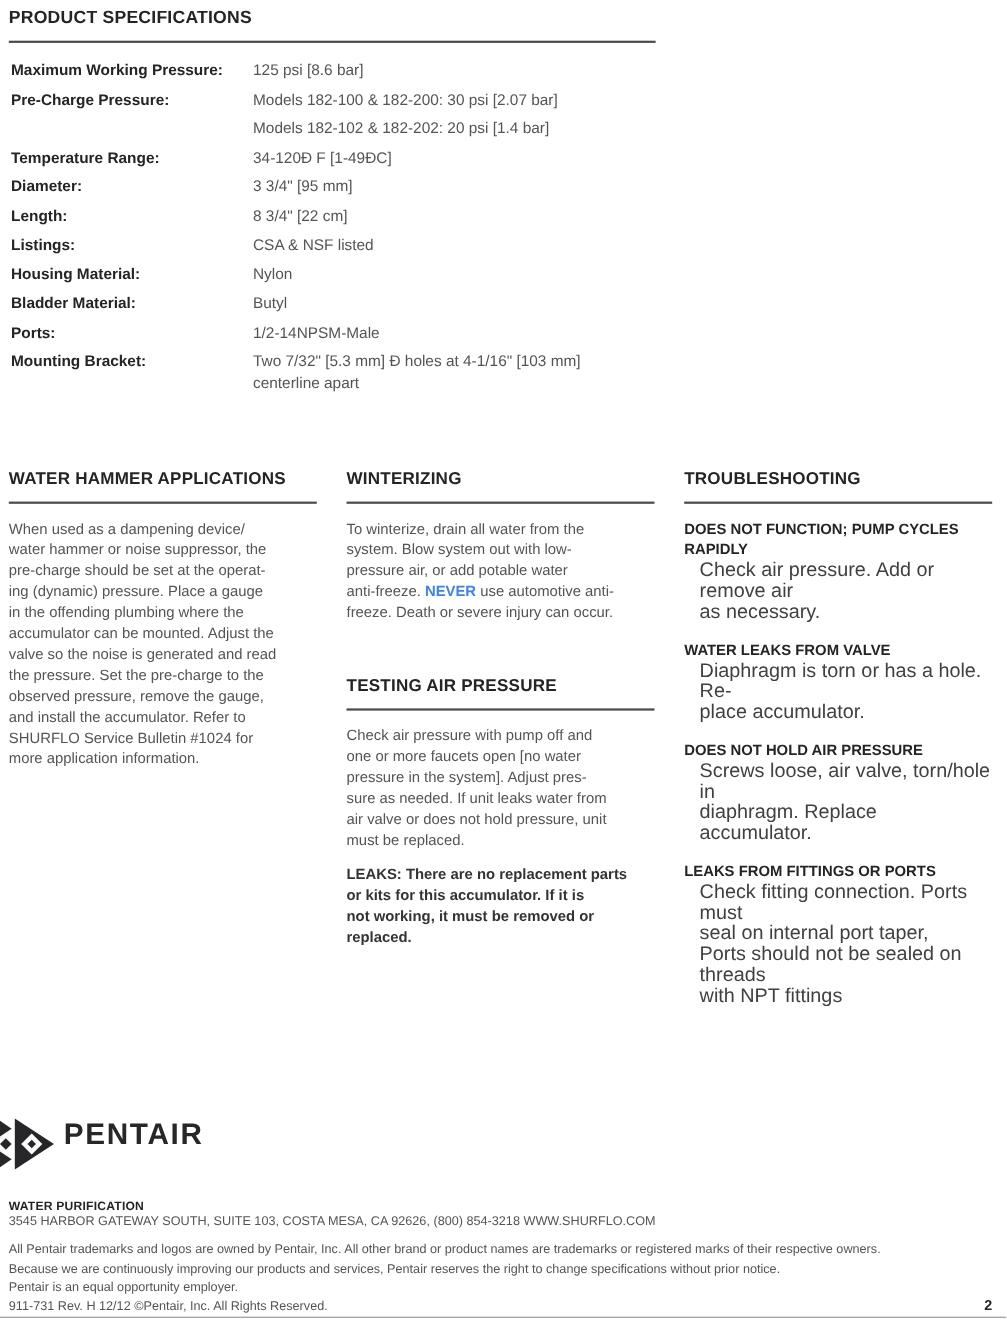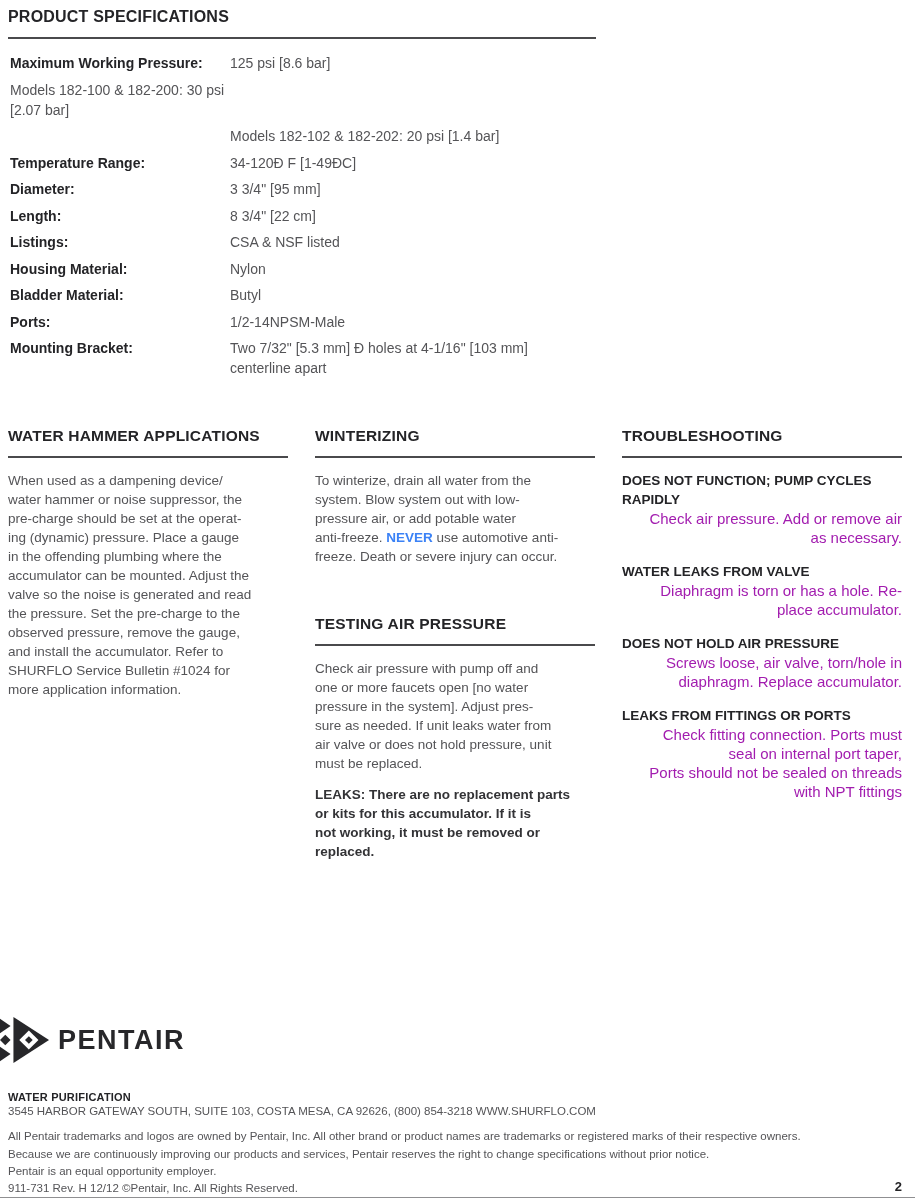--- a/index.html
+++ b/index.html
@@ -47,24 +47,24 @@
     border-bottom: 2px solid #4a4a4c;
   }
   .body-text { margin: 0; font-size: 13.5px; line-height: 19px; white-space: pre-line; color: #545457; }
   .inline-bold { font-weight: bold; color: #3b82f6; }
   .sec-testing { margin-top: 48px; }
   .note-text { margin-top: 12px; font-weight: bold; color: #333336; }
 
   .ts-item { margin-top: 15px; }
   .ts-item:first-of-type { margin-top: 0; }
   .ts-title { font-size: 13.5px; font-weight: bold; line-height: 19px; color: #242427; white-space: pre-line; }
-  .ts-body { font-size: 15px; line-height: 19px; white-space: pre-line; color: #a21caf; padding-left: 14px; text-align: right; }
-
-  
-  .footer-brand { position: absolute; left: 0; top: 1016px; display: flex; align-items: center; }
+  .ts-body { font-size: 18px; line-height: 19px; white-space: pre-line; color: #404040; padding-left: 14px; }
+
+  
+  .footer-brand { position: absolute; left: 0; top: 1016px; display: flex; align-items: flex-start; }
   .brand-wordmark { font-size: 27px; font-weight: bold; letter-spacing: 1.5px; color: #27272a; margin-left: 8px; }
   .division { position: absolute; left: 8px; top: 1091px; font-size: 11px; font-weight: bold; letter-spacing: 0.2px; color: #242427; }
   .address  { position: absolute; left: 8px; top: 1105px; font-size: 11.5px; color: #545457; }
   .legal    { position: absolute; left: 8px; top: 1128px; font-size: 11.5px; line-height: 17.5px; color: #545457; white-space: pre-line; }
   .docline  { position: absolute; left: 8px; top: 1182px; font-size: 11.5px; color: #545457; }
   .pageno   { position: absolute; right: 13px; top: 1179px; font-size: 13px; font-weight: bold; color: #242427; }
   .bottom-rule { position: absolute; left: 0; top: 1197px; width: 915px; height: 1px; background: #8f8f91; }
 </style>
 </head>
 <body>
@@ -74,20 +74,21 @@
   <div class="title-block">
     <h1 class="page-title">PRODUCT SPECIFICATIONS</h1>
   </div>
 
   <div class="specs">
     <div class="spec-row">
         <div class="spec-label">Maximum Working Pressure:</div>
         <div class="spec-value">125 psi [8.6 bar]</div>
       </div>
     <div class="spec-row">
+        <div class="spec-label">Pre-Charge Pressure:</div>
         <div class="spec-value">Models 182-100 &amp; 182-200: 30 psi [2.07 bar]</div>
       </div>
     <div class="spec-row">
         <div class="spec-label"></div>
         <div class="spec-value">Models 182-102 &amp; 182-202: 20 psi [1.4 bar]</div>
       </div>
     <div class="spec-row">
         <div class="spec-label">Temperature Range:</div>
         <div class="spec-value">34-120Đ F [1-49ĐC]</div>
       </div>

